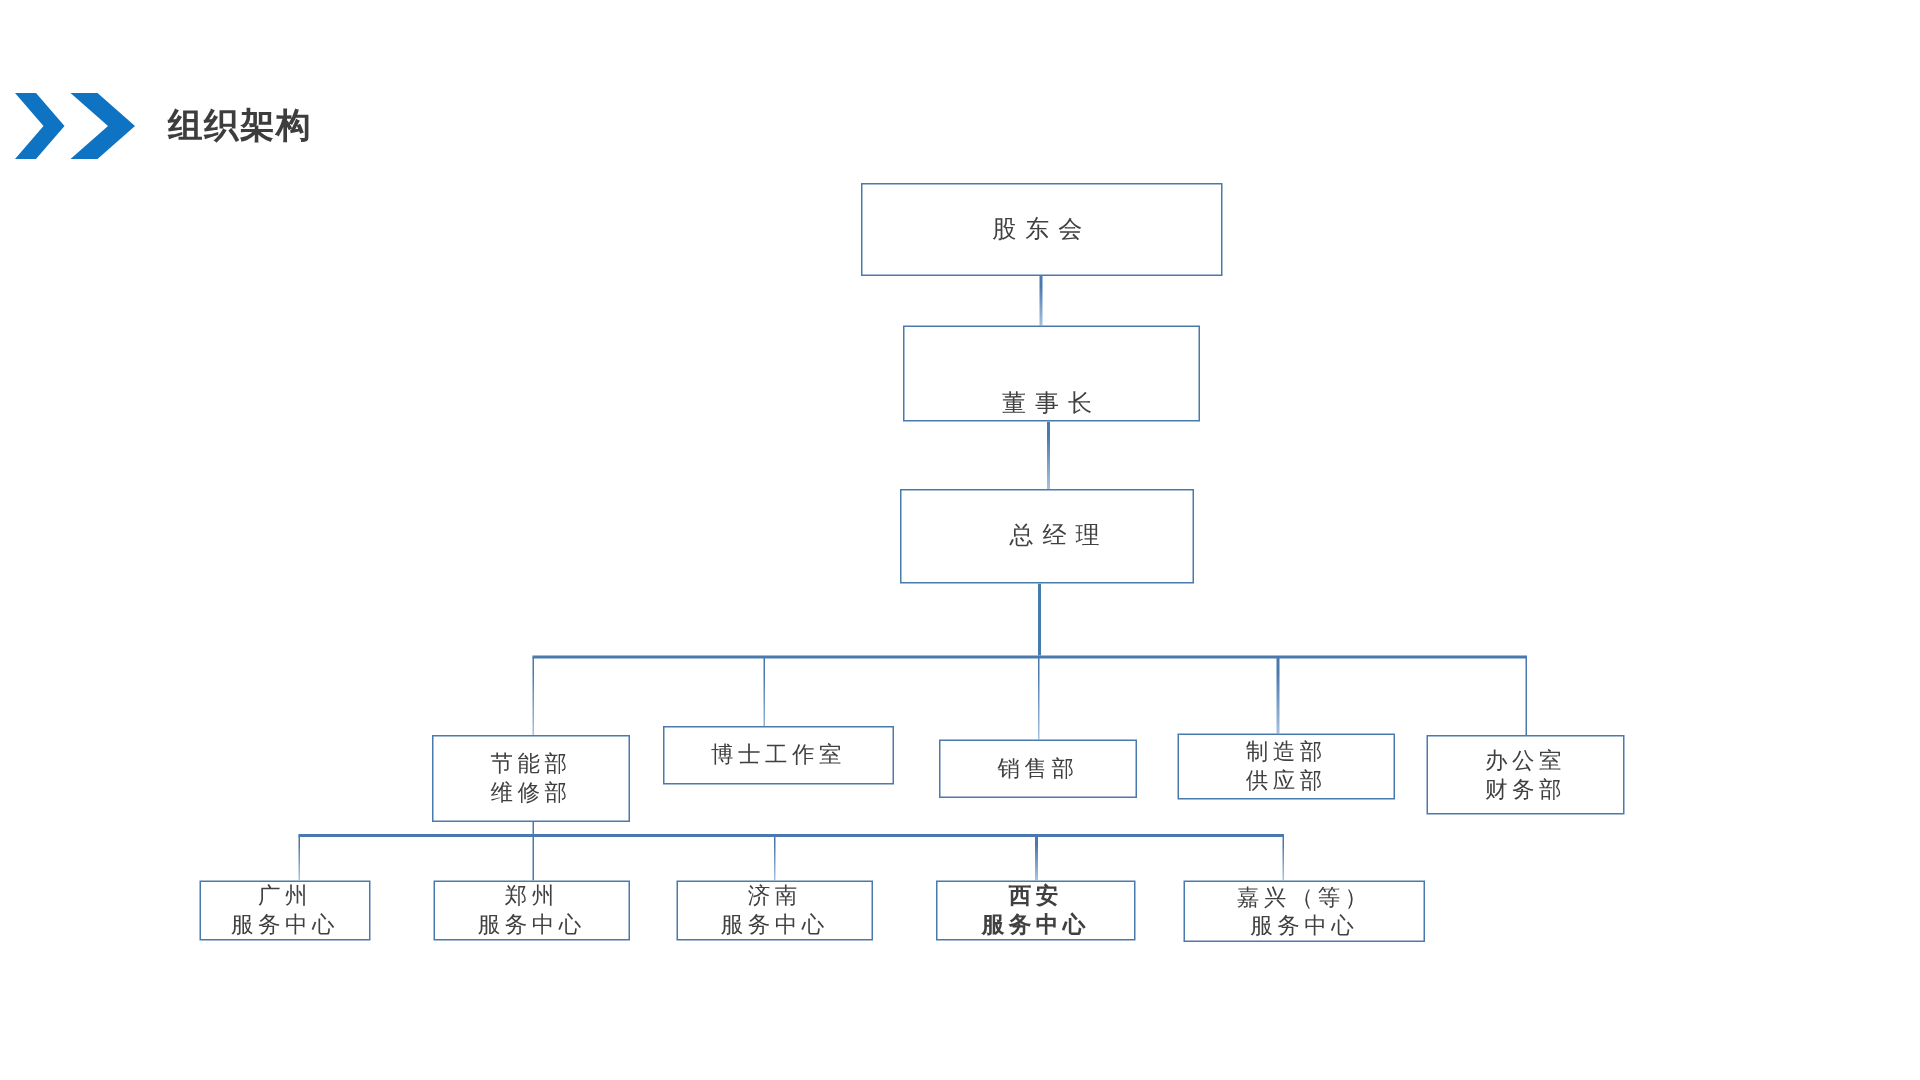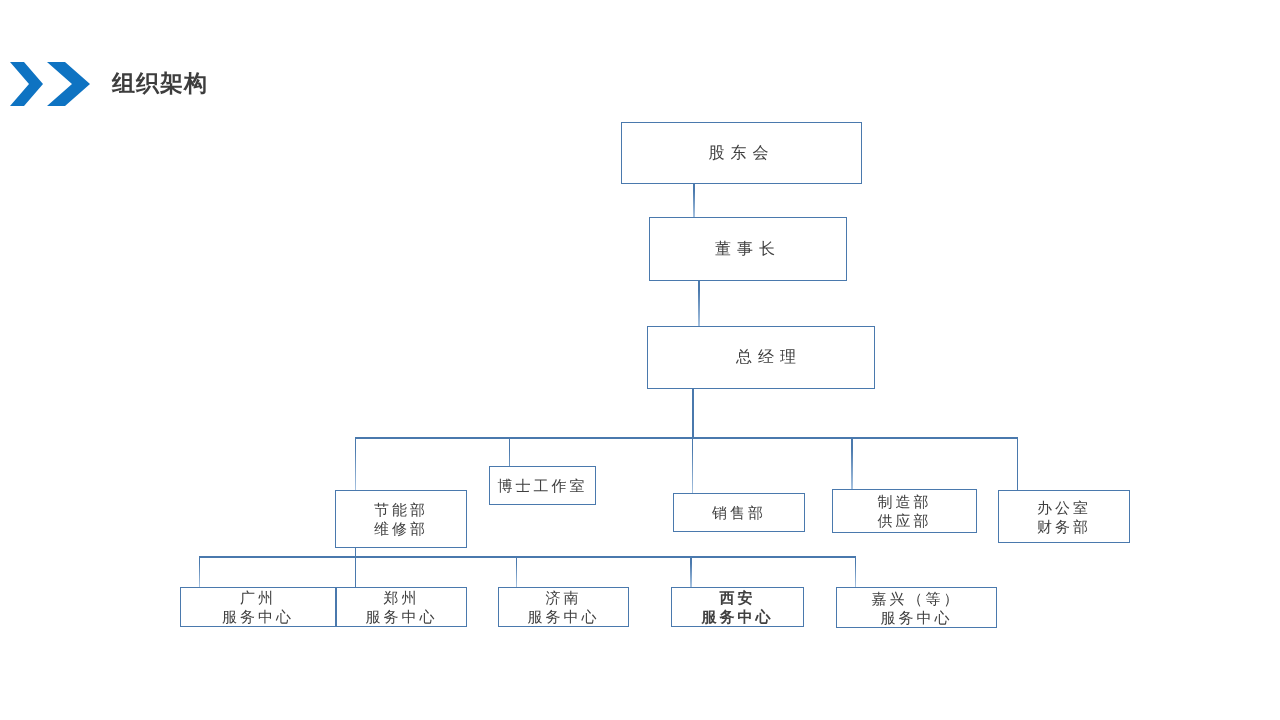--- a/index.html
+++ b/index.html
@@ -28,21 +28,20 @@
   .node{
     position:absolute;
     box-sizing:border-box;
     border:1.5px solid var(--box-border,#4a79ad);
     background:#ffffff;
     display:flex;flex-direction:column;
     align-items:center;justify-content:center;
     color:var(--box-text,#404040);
     text-align:center;
     white-space:nowrap;
-    margin-left:47px;
   }
   .node.big{font-size:16px;letter-spacing:6px;}
   .node.small{font-size:15px;letter-spacing:3px;line-height:19px;}
   .node span{display:block;}
 </style>
 </head>
 <body>
 
 <div id="slide">
 
@@ -66,47 +65,47 @@
   <div class="vline" style="left:354.5px;top:533px;height:54px;"></div>
   <div class="hline" style="left:198.5px;top:556px;width:657px;"></div>
   <div class="vline vfade" style="left:198.5px;top:557px;height:30px;"></div>
   <div class="vline vfade" style="left:515.5px;top:557px;height:30px;"></div>
   <div class="vline vfade" style="left:690px;top:557px;height:30px;"></div>
   <div class="vline vfade" style="left:854.5px;top:557px;height:30px;"></div>
 
   <div class="node big" style="left:574px;top:122px;width:241px;height:62px;">
     <span>股东会</span>
   </div>
-  <div class="node big" style="left:602px;top:217px;width:198px;height:64px;">
+  <div class="node big" style="left:602px;top:217px;width:198px;height:64px;justify-content:flex-end;">
     <span>董事长</span>
   </div>
-  <div class="node big" style="left:600px;top:326px;width:228px;height:63px;padding-left:16px;">
+  <div class="node big" style="left:600px;top:326px;width:196px;height:63px;padding-left:16px;">
     <span>总经理</span>
   </div>
 
   <div class="node small" style="left:288px;top:490px;width:132px;height:58px;">
     <span>节能部</span>
     <span>维修部</span>
   </div>
-  <div class="node small" style="left:442px;top:466px;width:107px;height:39px;text-align:center;">
+  <div class="node small" style="left:442px;top:484px;width:154px;height:39px;text-align:center;">
     <span>博士工作室</span>
   </div>
   <div class="node small" style="left:626px;top:493px;width:132px;height:39px;">
     <span>销售部</span>
   </div>
   <div class="node small" style="left:785px;top:489px;width:145px;height:44px;">
     <span>制造部</span>
     <span>供应部</span>
   </div>
   <div class="node small" style="left:951px;top:490px;width:132px;height:53px;text-align:center;">
     <span>办公室</span>
     <span>财务部</span>
   </div>
 
-  <div class="node small" style="left:133px;top:587px;width:156px;height:40px;">
+  <div class="node small" style="left:133px;top:587px;width:114px;height:40px;">
     <span>广州</span>
     <span>服务中心</span>
   </div>
   <div class="node small" style="left:289px;top:587px;width:131px;height:40px;">
     <span>郑州</span>
     <span>服务中心</span>
   </div>
   <div class="node small" style="left:451px;top:587px;width:131px;height:40px;">
     <span>济南</span>
     <span>服务中心</span>

